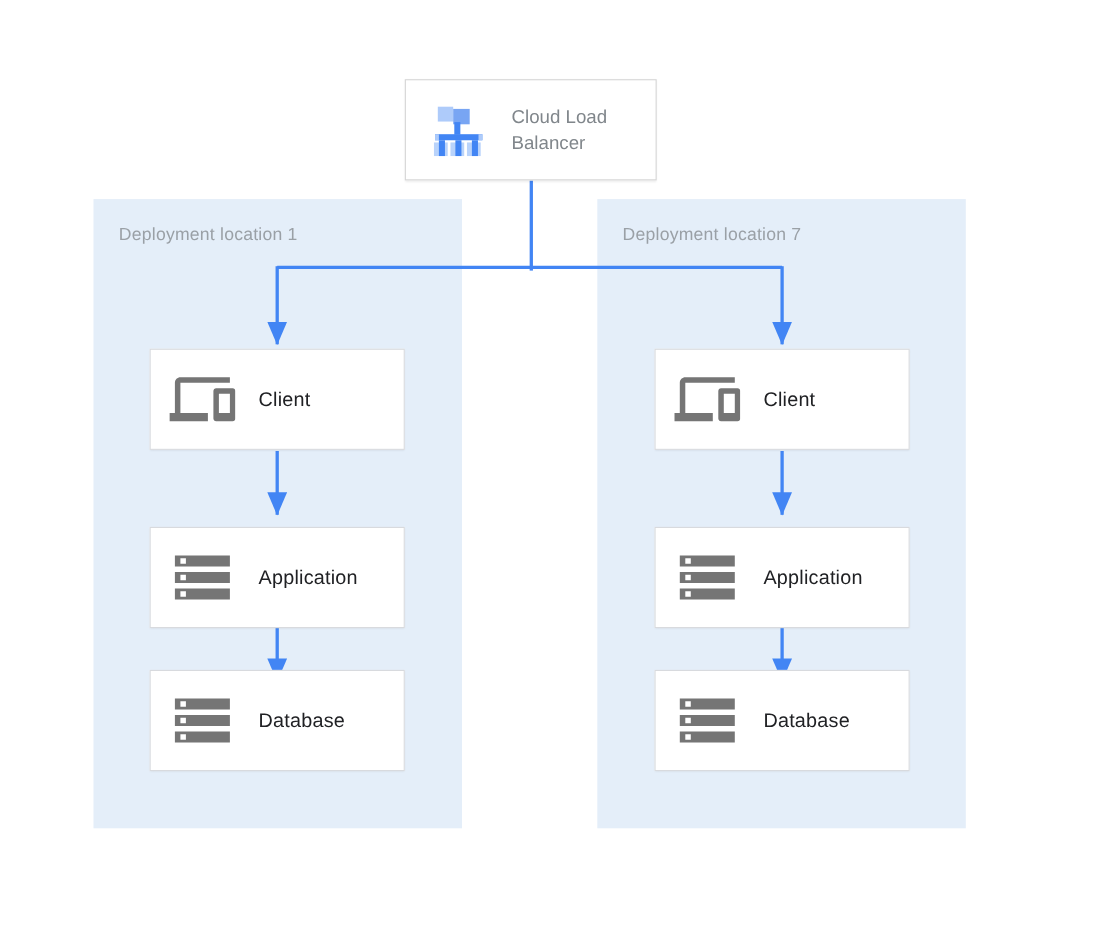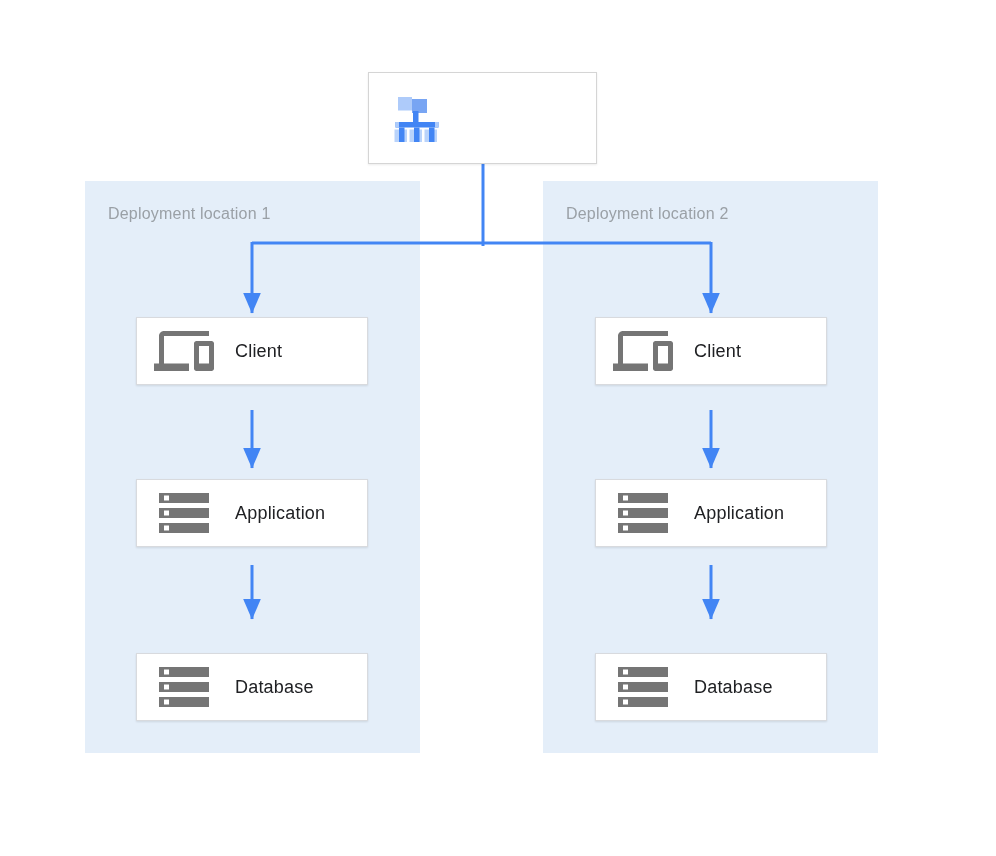--- a/index.html
+++ b/index.html
@@ -46,21 +46,21 @@
   .lb-label {
     margin-left: 24px;
     width: 108px;
     font-size: 17px;
     line-height: 23px;
     color: #80868b;
   }
   .node {
     position: absolute;
     width: 232px;
-    height: 68px;
+    height: 92px;
     background: #ffffff;
     border: 1px solid #d8dade;
     box-sizing: border-box;
     display: flex;
     align-items: center;
     box-shadow: 0 1px 2px rgba(0,0,0,0.10);
   }
   .node-icon { margin-left: 17px; width: 60px; height: 60px; flex: 0 0 auto; display: block; }
   .node-icon svg { display: block; width: 60px; height: 60px; }
   .node-label {
@@ -68,39 +68,39 @@
     font-size: 18px;
     color: #202124;
     letter-spacing: 0.2px;
     white-space: nowrap;
   }
   
   .col-left  { left: 136px; }
   .col-right { left: 595px; }
   .row-client { top: 317px; }
   .row-app    { top: 479px; }
-  .row-db     { top: 653px; align-items: center; }
+  .row-db     { top: 609px; align-items: center; }
   .connectors {
     position: absolute;
     left: 0; top: 0;
     width: 996px;
     height: 856px;
     pointer-events: none;
   }
 </style>
 </head>
 <body>
 
 <div class="canvas">
 
   <div class="region region-left">
     <div class="region-label">Deployment location 1</div>
   </div>
   <div class="region region-right">
-    <div class="region-label">Deployment location 2</div>
+    <div class="region-label">Deployment location 7</div>
   </div>
 
   <svg class="connectors" viewBox="0 0 996 856">
     <defs>
       <marker id="ah" markerWidth="7.5" markerHeight="6.5" refX="6.8" refY="3" orient="auto" markerUnits="strokeWidth">
         <path d="M0,0 L7,3 L0,6 Z" fill="#4285f4"></path>
       </marker>
     </defs>
     <g stroke="#4285f4" stroke-width="3" fill="none">
       <path d="M483,164 V246"></path>
@@ -122,20 +122,21 @@
       <rect x="2.5" y="28" width="43" height="5.5" fill="#4285f4"></rect>
       <rect x="2.5" y="28" width="3.5" height="5.5" fill="#aecbfa"></rect>
       <rect x="42" y="28" width="3.5" height="5.5" fill="#aecbfa"></rect>
       <rect x="1.5" y="35.5" width="12.5" height="12.5" fill="#b9d3fb"></rect>
       <rect x="16.5" y="35.5" width="12.5" height="12.5" fill="#b9d3fb"></rect>
       <rect x="31.5" y="35.5" width="12.5" height="12.5" fill="#b9d3fb"></rect>
       <rect x="6" y="33.5" width="5.5" height="14.5" fill="#4285f4"></rect>
       <rect x="21" y="33.5" width="5.5" height="14.5" fill="#4285f4"></rect>
       <rect x="36" y="33.5" width="5.5" height="14.5" fill="#4285f4"></rect>
     </svg>
+    <div class="lb-label">Cloud Load Balancer</div>
   </div>
 
   <div class="node col-left row-client">
     <span class="node-icon">
       <svg viewBox="0 0 24 24">
           <path fill="#757575" d="M4 6h18V4H4c-1.1 0-2 .9-2 2v11H0v3h14v-3H4V6zm19 2h-6c-.55 0-1 .45-1 1v10c0 .55.45 1 1 1h6c.55 0 1-.45 1-1V9c0-.55-.45-1-1-1zm-1 9h-4v-7h4v7z"></path>
         </svg>
     </span>
     <span class="node-label">Client</span>
   </div>

